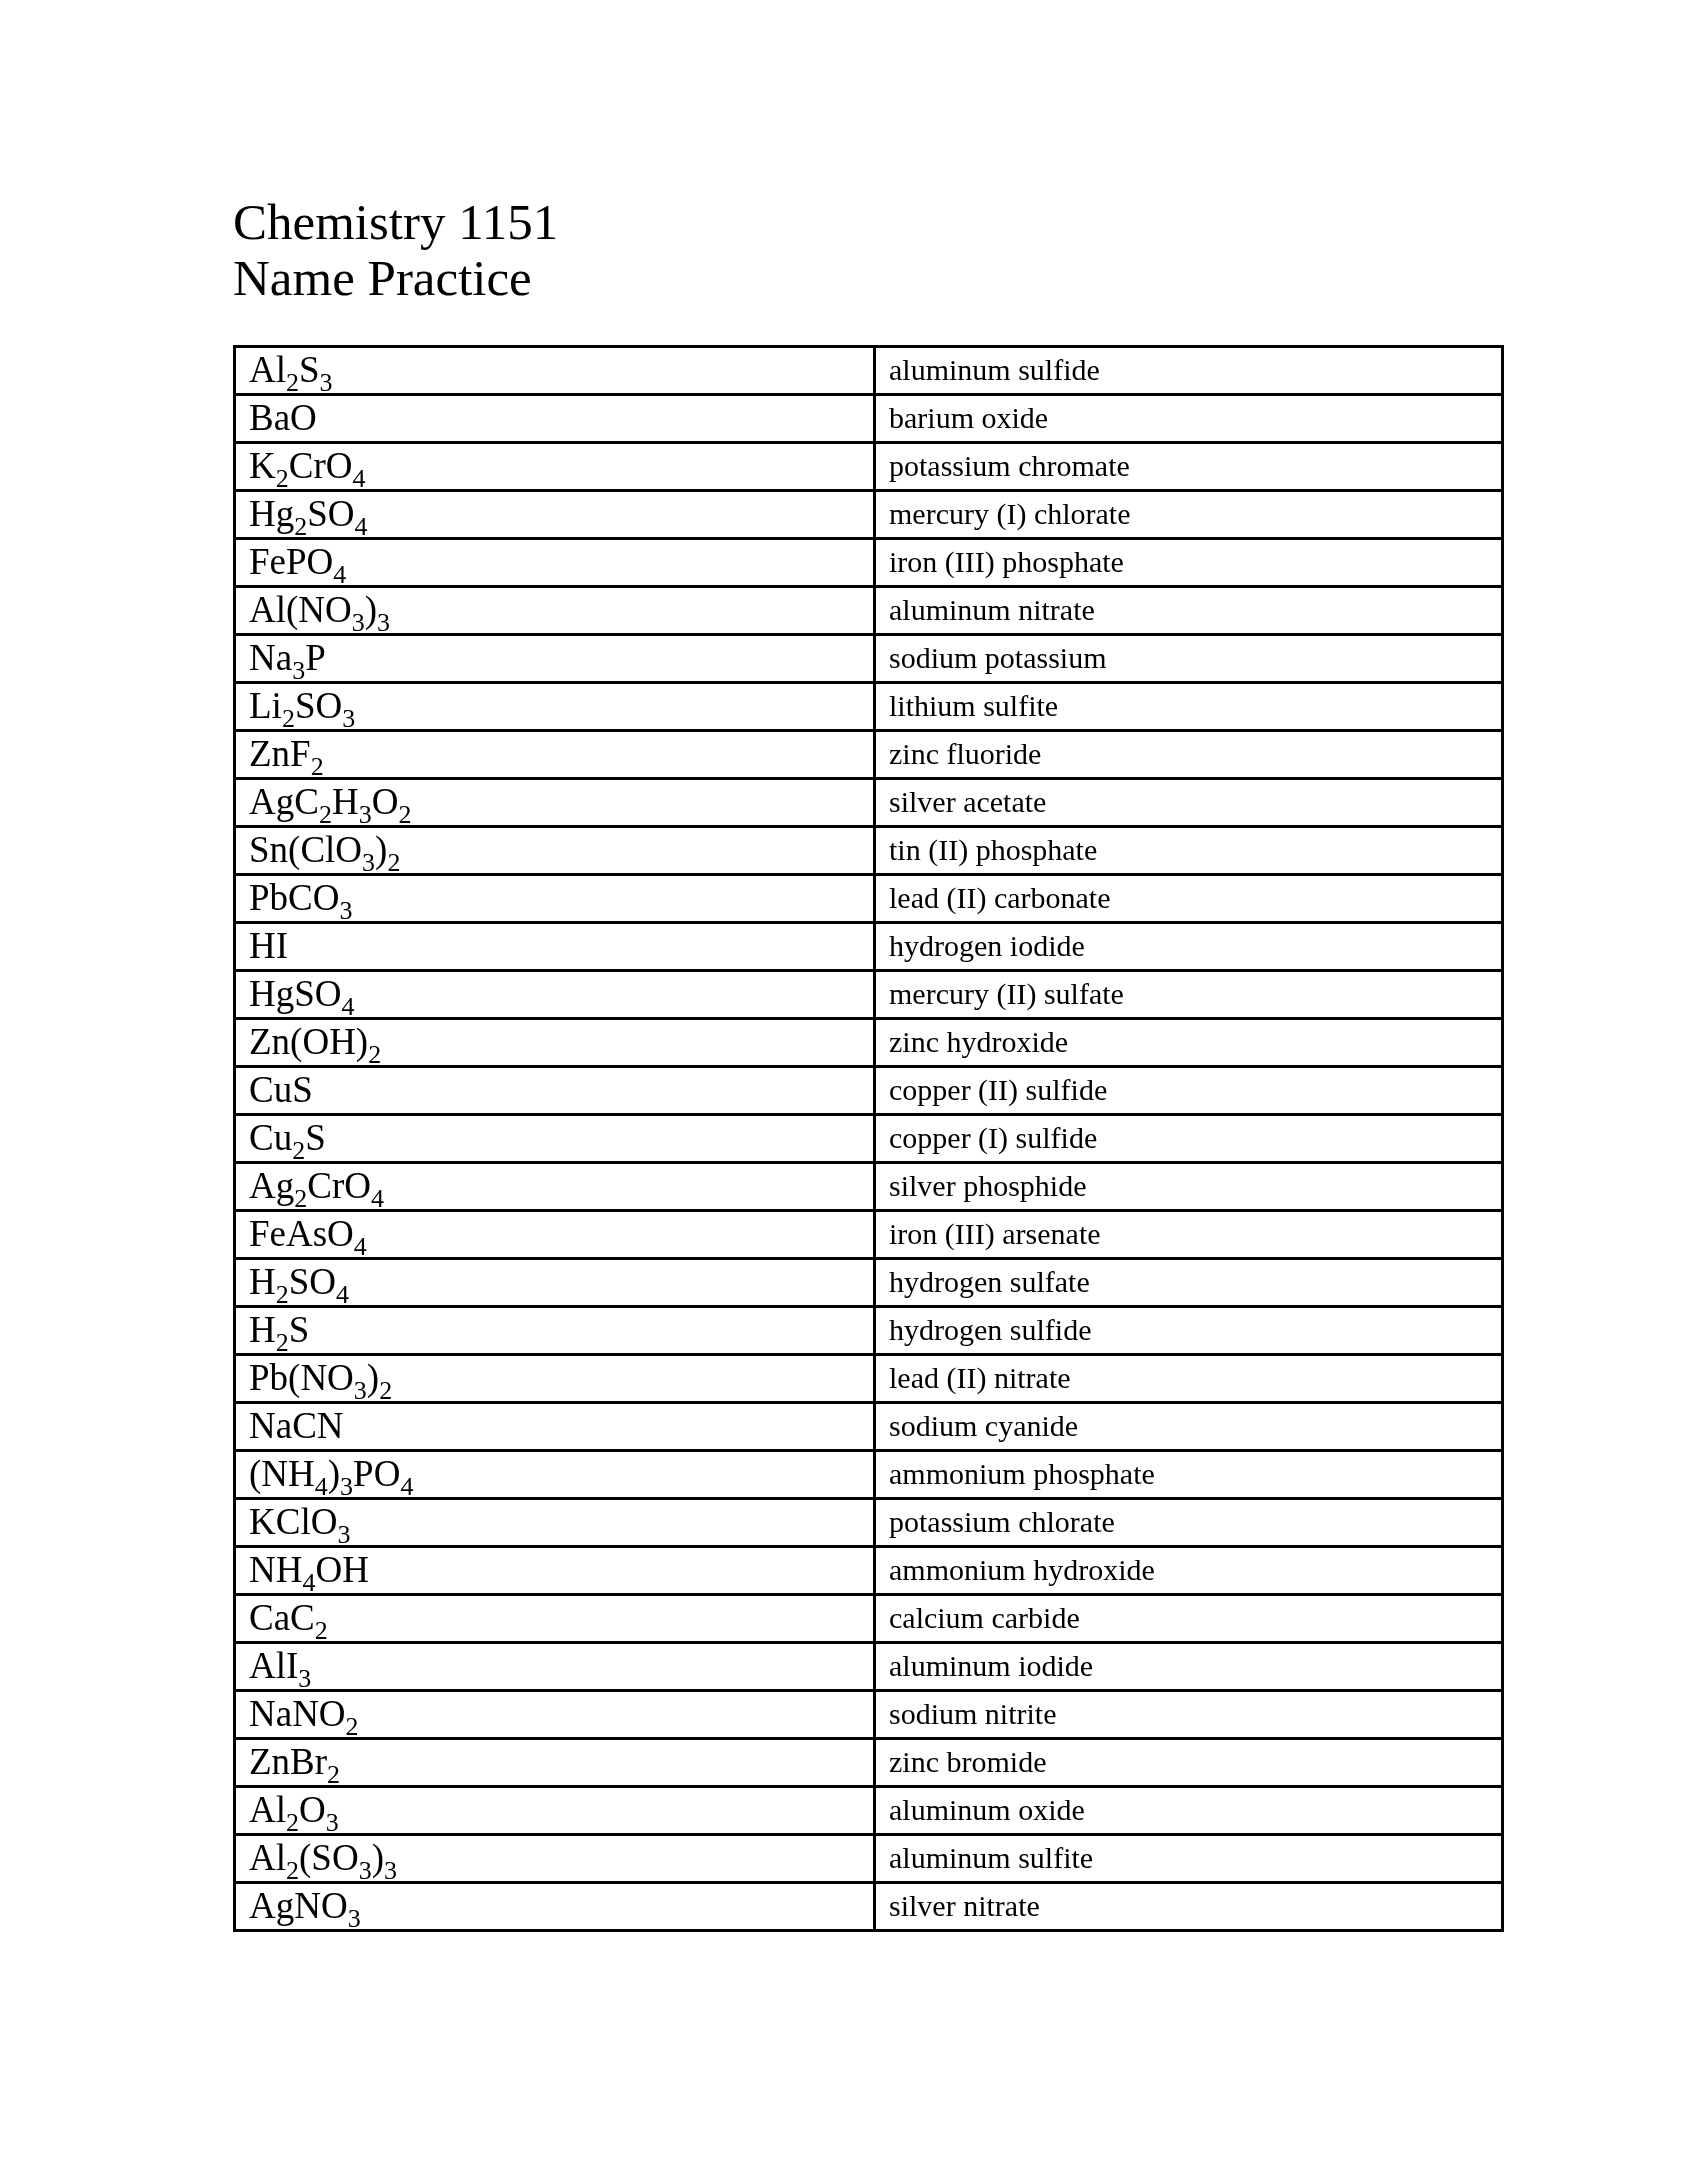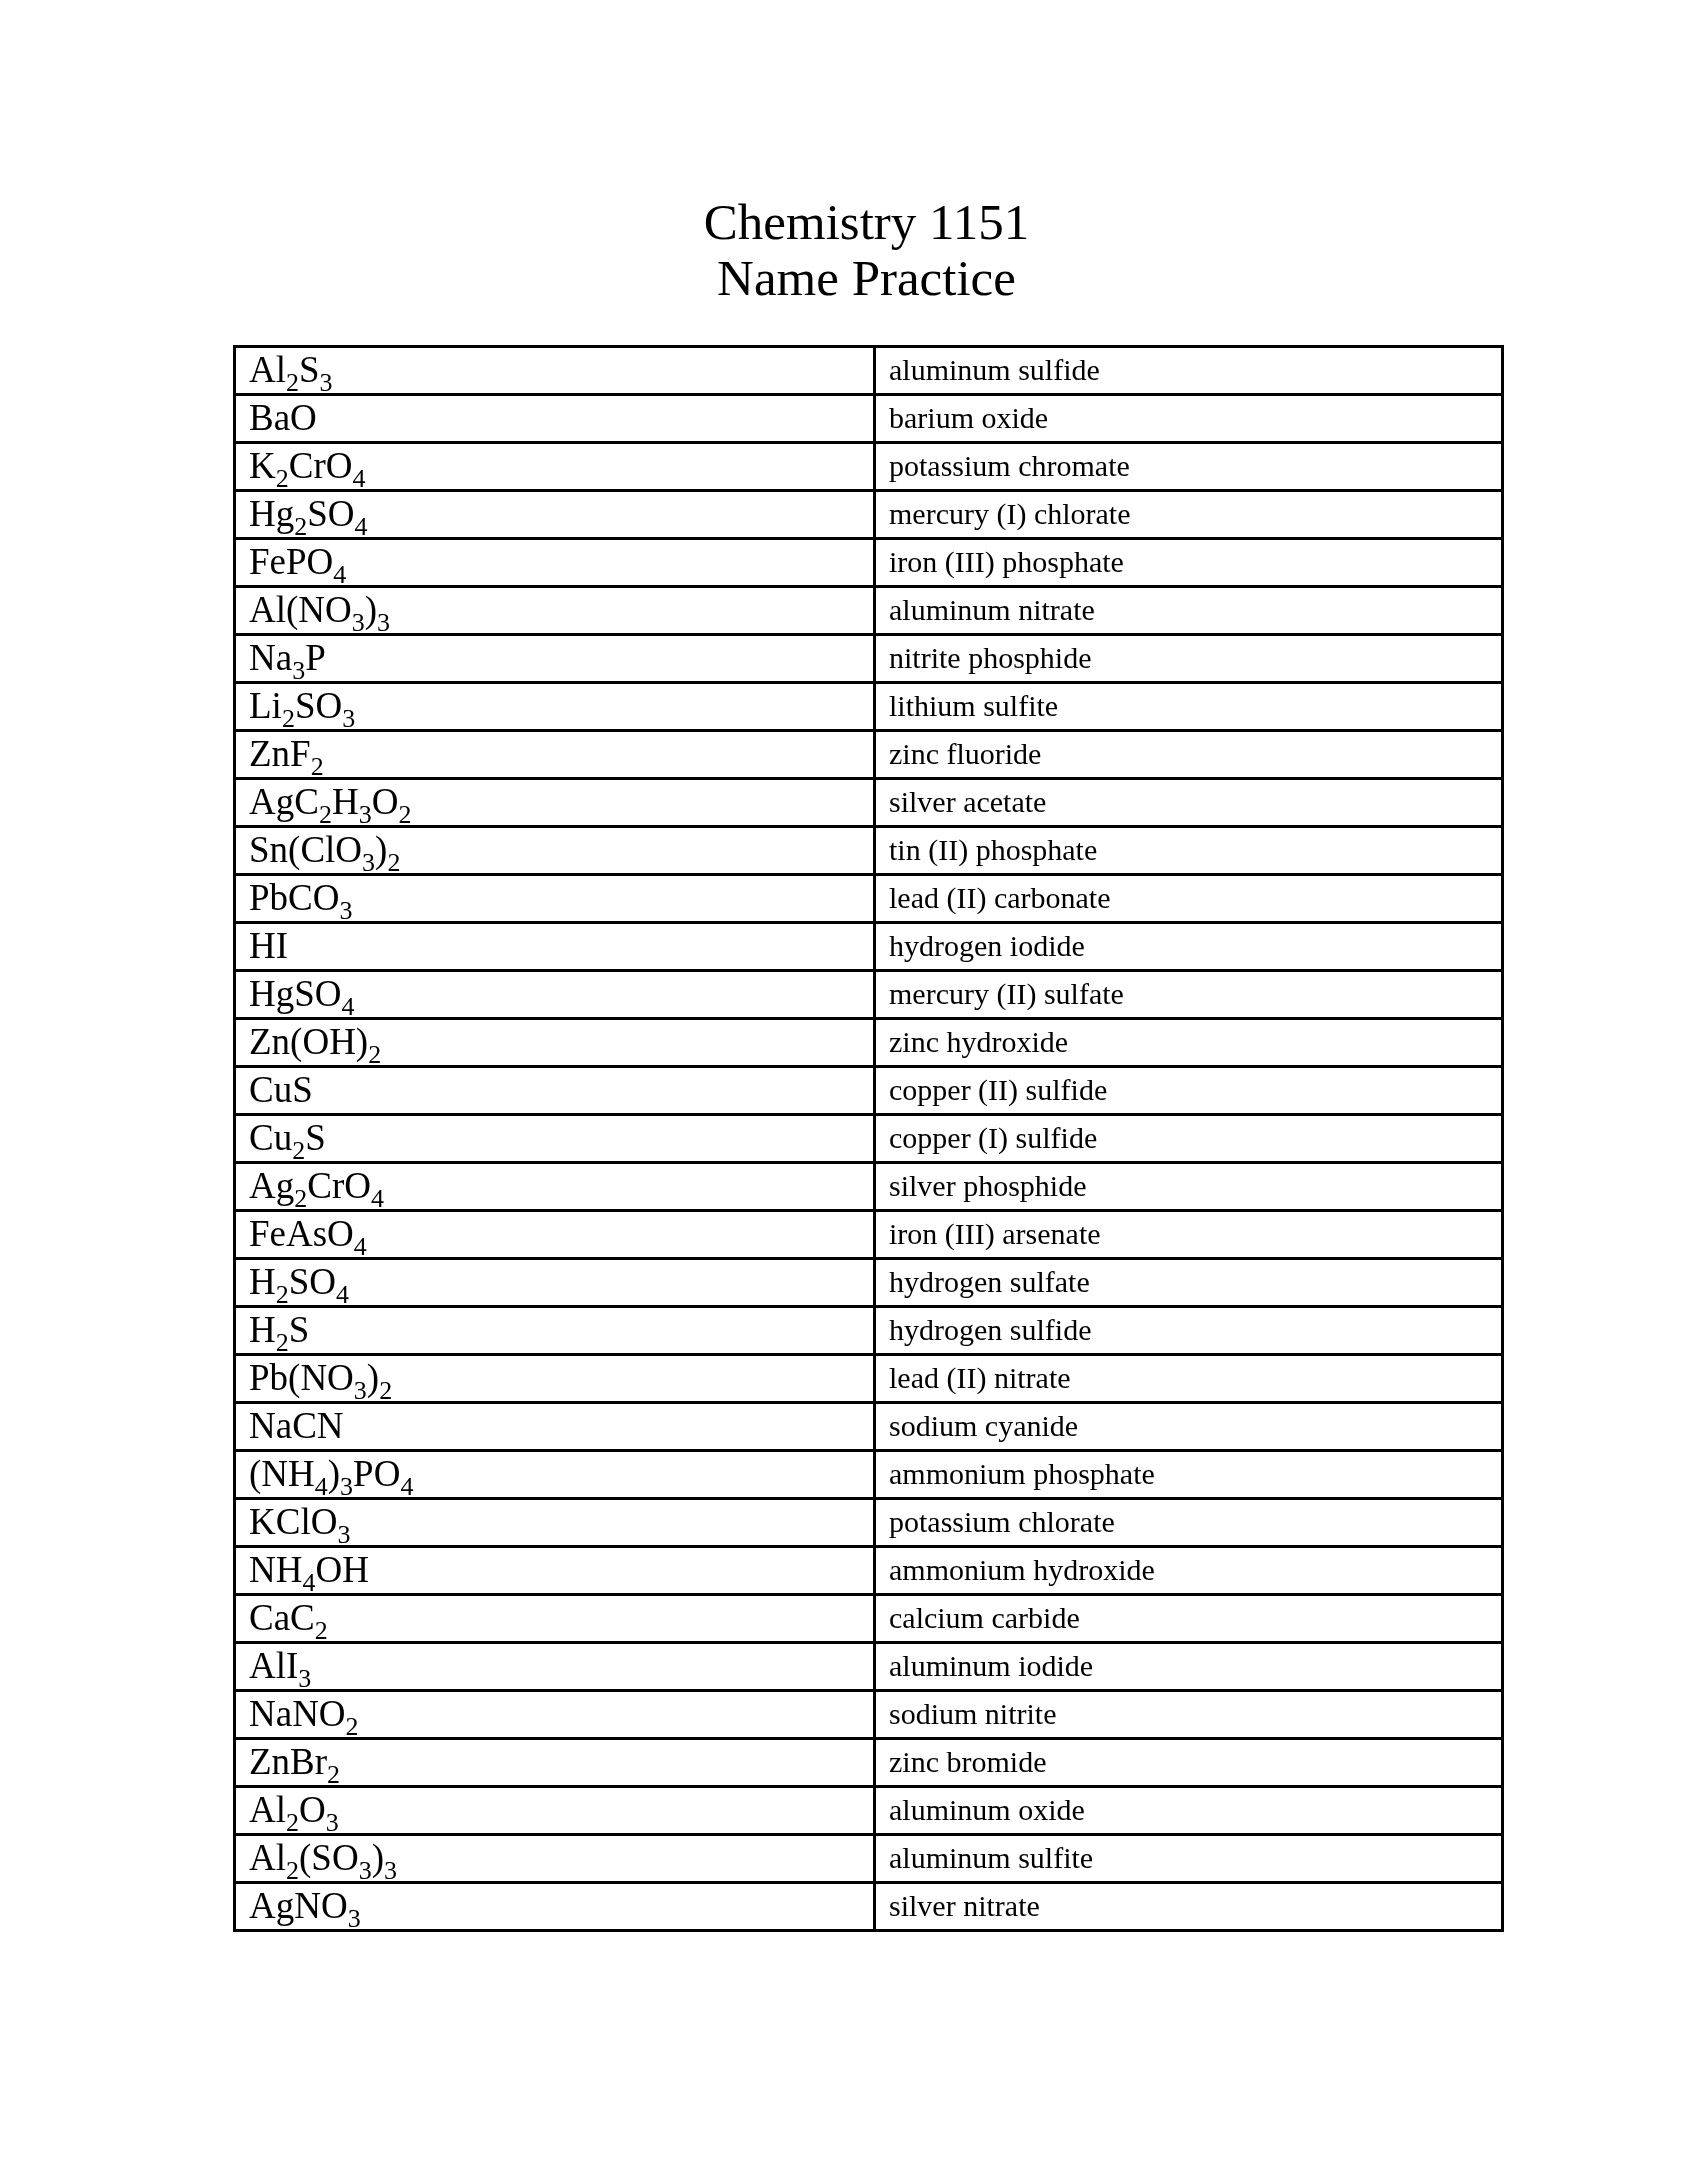--- a/index.html
+++ b/index.html
@@ -13,21 +13,20 @@
     height: 2178px;
     font-family: "Liberation Serif", serif;
     color: #000000;
     overflow: hidden;
   }
   .title-block {
     position: absolute;
     left: 233px;
     top: 194px;
     width: 1267px;
-    text-align: center;
     font-size: 51px;
     line-height: 56px;
     white-space: nowrap;
   }
   table.worksheet {
     position: absolute;
     left: 233px;
     top: 345px;
     width: 1267px;
     border-collapse: collapse;
@@ -90,21 +89,21 @@
       <tr>
         <td class="formula-cell">FePO<sub>4</sub></td>
         <td class="name-cell">iron (III) phosphate</td>
       </tr>
       <tr>
         <td class="formula-cell">Al(NO<sub>3</sub>)<sub>3</sub></td>
         <td class="name-cell">aluminum nitrate</td>
       </tr>
       <tr>
         <td class="formula-cell">Na<sub>3</sub>P</td>
-        <td class="name-cell">nitrite phosphide</td>
+        <td class="name-cell">sodium potassium</td>
       </tr>
       <tr>
         <td class="formula-cell">Li<sub>2</sub>SO<sub>3</sub></td>
         <td class="name-cell">lithium sulfite</td>
       </tr>
       <tr>
         <td class="formula-cell">ZnF<sub>2</sub></td>
         <td class="name-cell">zinc fluoride</td>
       </tr>
       <tr>

